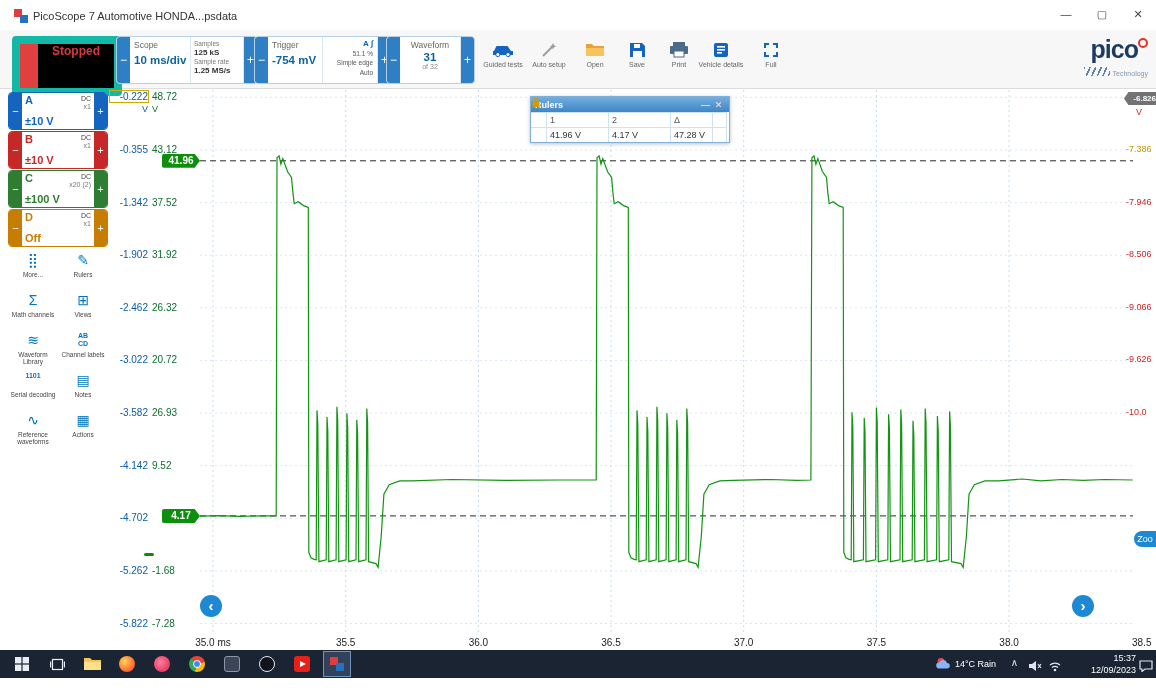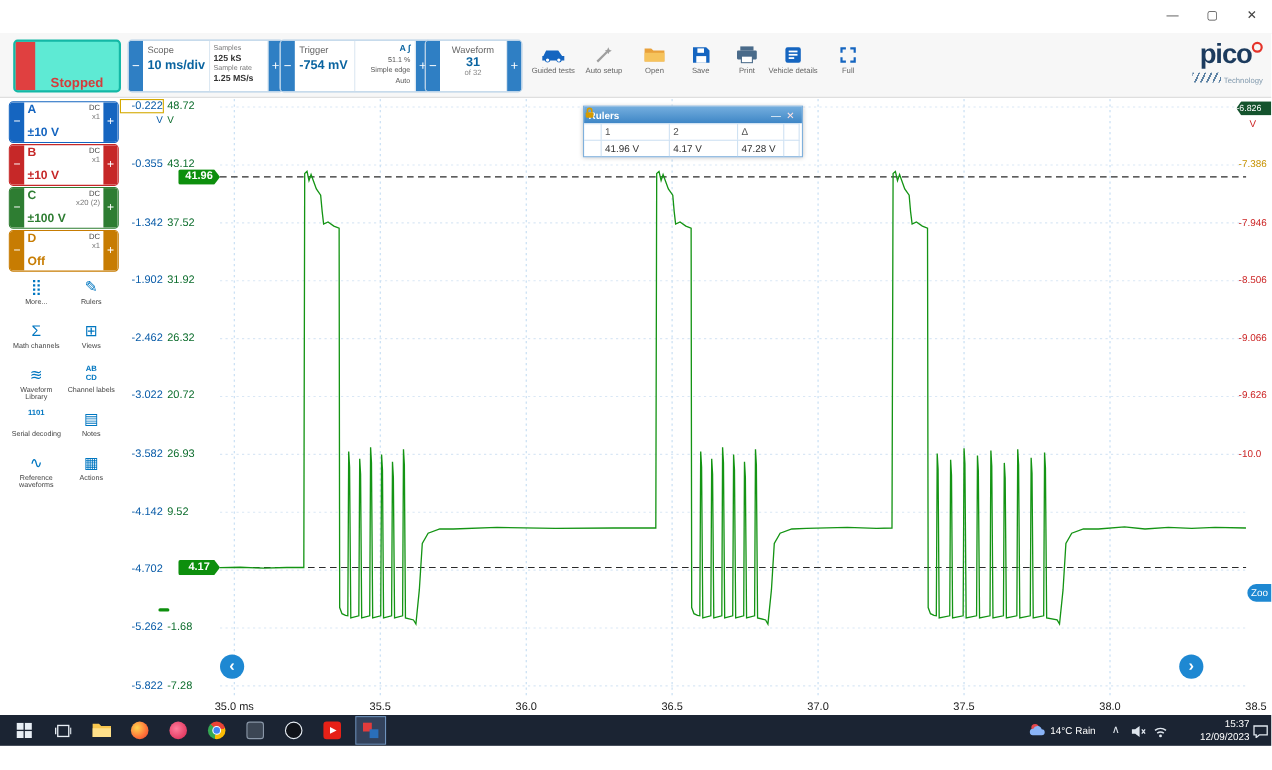--- a/index.html
+++ b/index.html
@@ -9,22 +9,22 @@
   .titlebar{position:absolute;left:0;top:0;width:1156px;height:30px;background:#fff;border-bottom:1px solid #e3e3e3;}
   .app-tab{position:absolute;left:6px;top:4px;height:24px;display:flex;align-items:center;gap:5px;padding:0 8px;}
   .ps-ico{position:relative;width:14px;height:14px;display:inline-block;}
   .ps-ico .psr{position:absolute;left:0;top:0;width:8px;height:8px;background:#e23c3c;}
   .ps-ico .psb{position:absolute;right:0;bottom:0;width:8px;height:8px;background:#2a6fbb;}
   .ttl{font-size:11px;color:#333;}
   .winctl{position:absolute;right:0;top:0;height:30px;display:flex;}
   .winctl span{width:36px;text-align:center;line-height:28px;font-size:11px;color:#444;}
   
   .toolbar{position:absolute;left:0;top:30px;width:1156px;height:58px;background:#f7f7f7;border-bottom:1px solid #dcdcdc;}
-  .stopped{position:absolute;left:12px;top:6px;width:94px;height:44px;border:2px solid #14b8a6;border-radius:4px;
-           background:#5eead4;display:flex;align-items:flex-end;overflow:hidden;}
+  .stopped{position:absolute;left:12px;top:6px;width:94px;height:44px;border:8px solid #14b8a6;border-radius:4px;
+           background:#000000;display:flex;align-items:flex-start;overflow:hidden;}
   .stopped .redblk{width:18px;height:100%;background:#e04040;}
   .stopped .stoptxt{flex:1;text-align:center;color:#d43c3c;font-weight:bold;font-size:12px;}
   .grp{position:absolute;top:6px;height:46px;background:#fff;border:1px solid #b5cfe6;border-radius:4px;display:flex;overflow:hidden;}
   .gm,.gp{width:13px;background:#2f7fc4;color:#fff;display:flex;align-items:center;justify-content:center;font-size:12px;}
   .gpanel{position:relative;border-right:1px solid #dce8f2;}
   .glab{display:block;font-size:8.5px;color:#666;padding:3px 4px 0;}
   .gval{display:block;font-size:11.5px;font-weight:bold;color:#0a64a0;padding:4px 4px 0;white-space:nowrap;}
   .samp{width:46px;font-size:6.5px;color:#777;padding:2px 3px;line-height:9px;}
   .samp b{color:#333;font-size:8px;}
   .trigR{width:46px;text-align:right;font-size:6.5px;color:#555;padding:2px 4px;line-height:9.5px;}
@@ -69,22 +69,22 @@
   .ruler-tag{position:absolute;left:52px;width:38px;height:14px;background:#0d8f0d;color:#fff;font-size:10px;font-weight:bold;
     text-align:center;line-height:14px;border-radius:2px;clip-path:polygon(0 0,86% 0,100% 50%,86% 100%,0 100%);}
   .gnd{position:absolute;left:34px;width:10px;height:3px;background:#0d8f0d;border-radius:2px;}
   .chart{position:absolute;left:200px;top:90px;width:933px;height:545px;background:#fff;}
   .chart svg{position:absolute;left:0;top:0;}
   .hgrid{stroke:#d9e7f5;stroke-width:1;stroke-dasharray:2 3;}
   .vgrid{stroke:#c3dcf2;stroke-width:1;stroke-dasharray:2 3;}
   .rline{stroke:#2a2a2a;stroke-width:1;stroke-dasharray:6 4;}
   .wave{fill:none;stroke:#149414;stroke-width:1.2;}
   .right-axis{position:absolute;left:1124px;top:90px;width:32px;height:560px;}
-  .rtag{position:absolute;left:0;top:2px;width:32px;height:13px;background:#14532d;color:#fff;font-size:8px;font-weight:normal;
-    text-align:left;line-height:13px;clip-path:polygon(0 50%,14% 0,100% 0,100% 100%,14% 100%);}
+  .rtag{position:absolute;left:0;top:2px;width:32px;height:13px;background:#737373;color:#fff;font-size:8px;font-weight:bold;
+    text-align:right;line-height:13px;clip-path:polygon(0 50%,14% 0,100% 0,100% 100%,14% 100%);}
   .runit{position:absolute;left:12px;top:17px;font-size:9px;color:#cc2525;}
   .rax{position:absolute;left:2px;width:32px;font-size:9px;color:#cc2525;}
   .rax.amber{color:#c79200;}
   .x-axis{position:absolute;left:200px;top:637px;width:956px;height:14px;}
   .xlab{position:absolute;top:0;transform:translateX(-50%);font-size:10px;color:#222;white-space:nowrap;}
   .navbtn{position:absolute;width:22px;height:22px;border-radius:50%;background:#1e88d2;color:#fff;display:flex;
     align-items:center;justify-content:center;font-size:15px;font-weight:bold;padding-bottom:1px;box-sizing:border-box;}
   .zoomtab{position:absolute;left:1134px;top:531px;width:22px;height:16px;background:#1e88d2;color:#fff;font-size:9px;
     border-radius:8px 0 0 8px;display:flex;align-items:center;justify-content:center;}
   
@@ -120,20 +120,27 @@
   .tb-wifi{position:absolute;right:94px;top:8px;}
   .tb-clock{position:absolute;right:20px;top:2px;text-align:right;font-size:9px;line-height:12px;color:#fff;}
   .tb-note{position:absolute;right:3px;top:8px;}
 </style>
 </head>
 <body>
 
 <div class="screen">
 
   <div class="titlebar">
+    <div class="app-tab">
+      <span class="ps-ico">
+          <i class="psr"></i>
+          <i class="psb"></i>
+        </span>
+      <span class="ttl">PicoScope 7 Automotive HONDA...psdata</span>
+    </div>
     <div class="winctl">
       <span>—</span>
       <span>▢</span>
       <span>✕</span>
     </div>
   </div>
 
   <div class="toolbar">
     <div class="stopped">
       <span class="redblk"></span>

